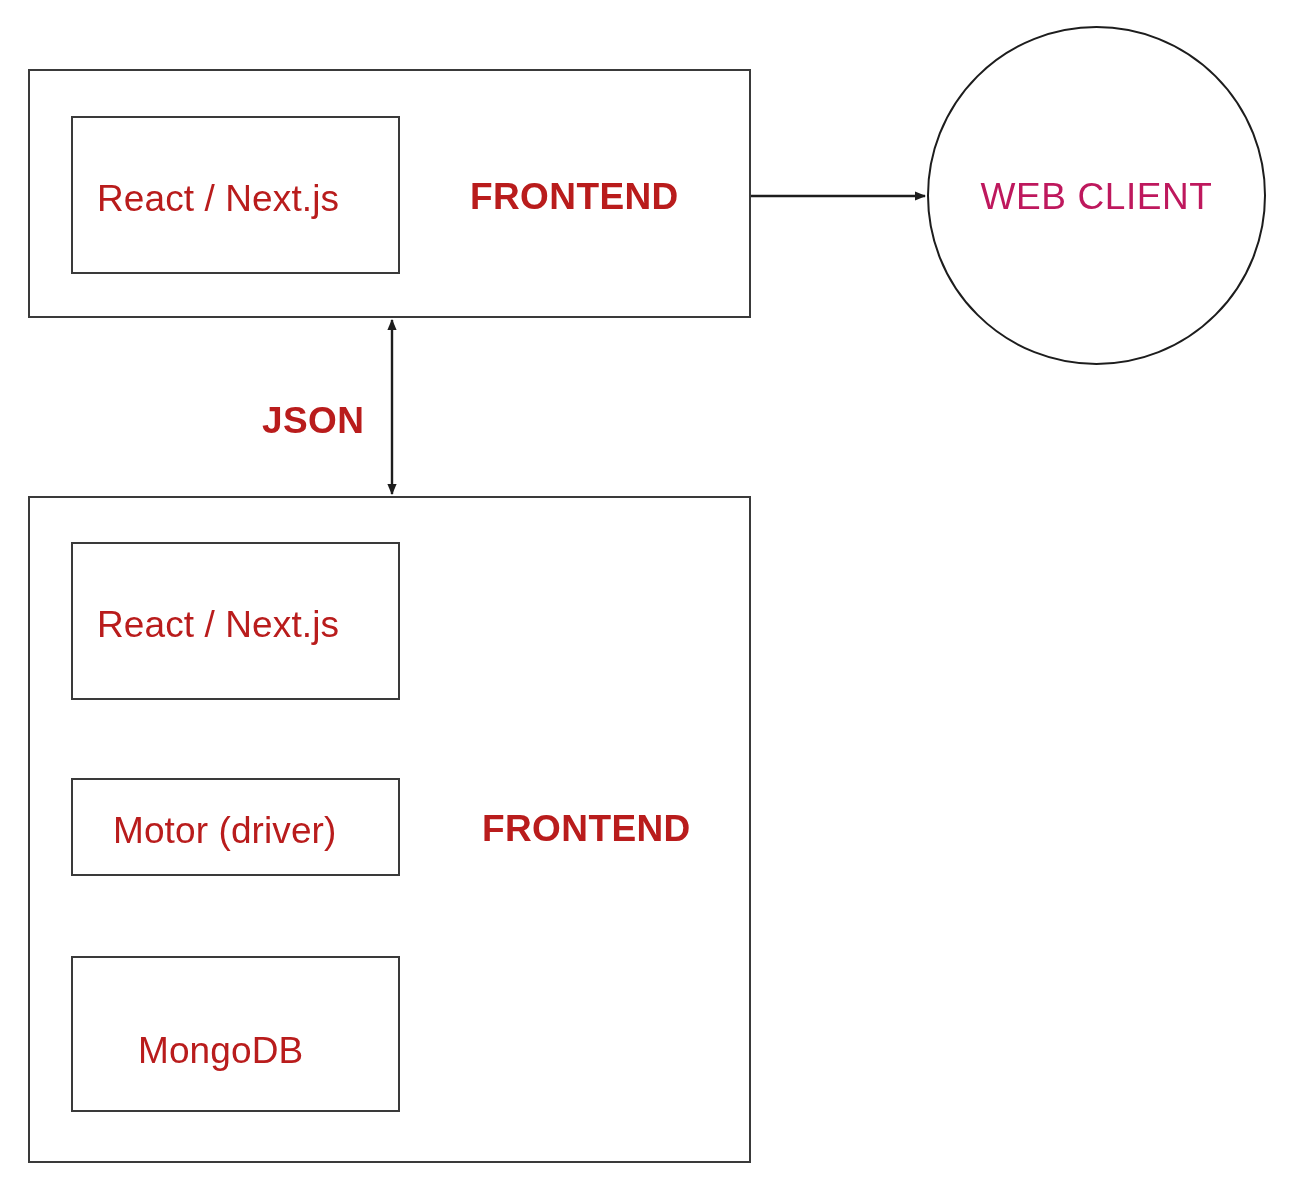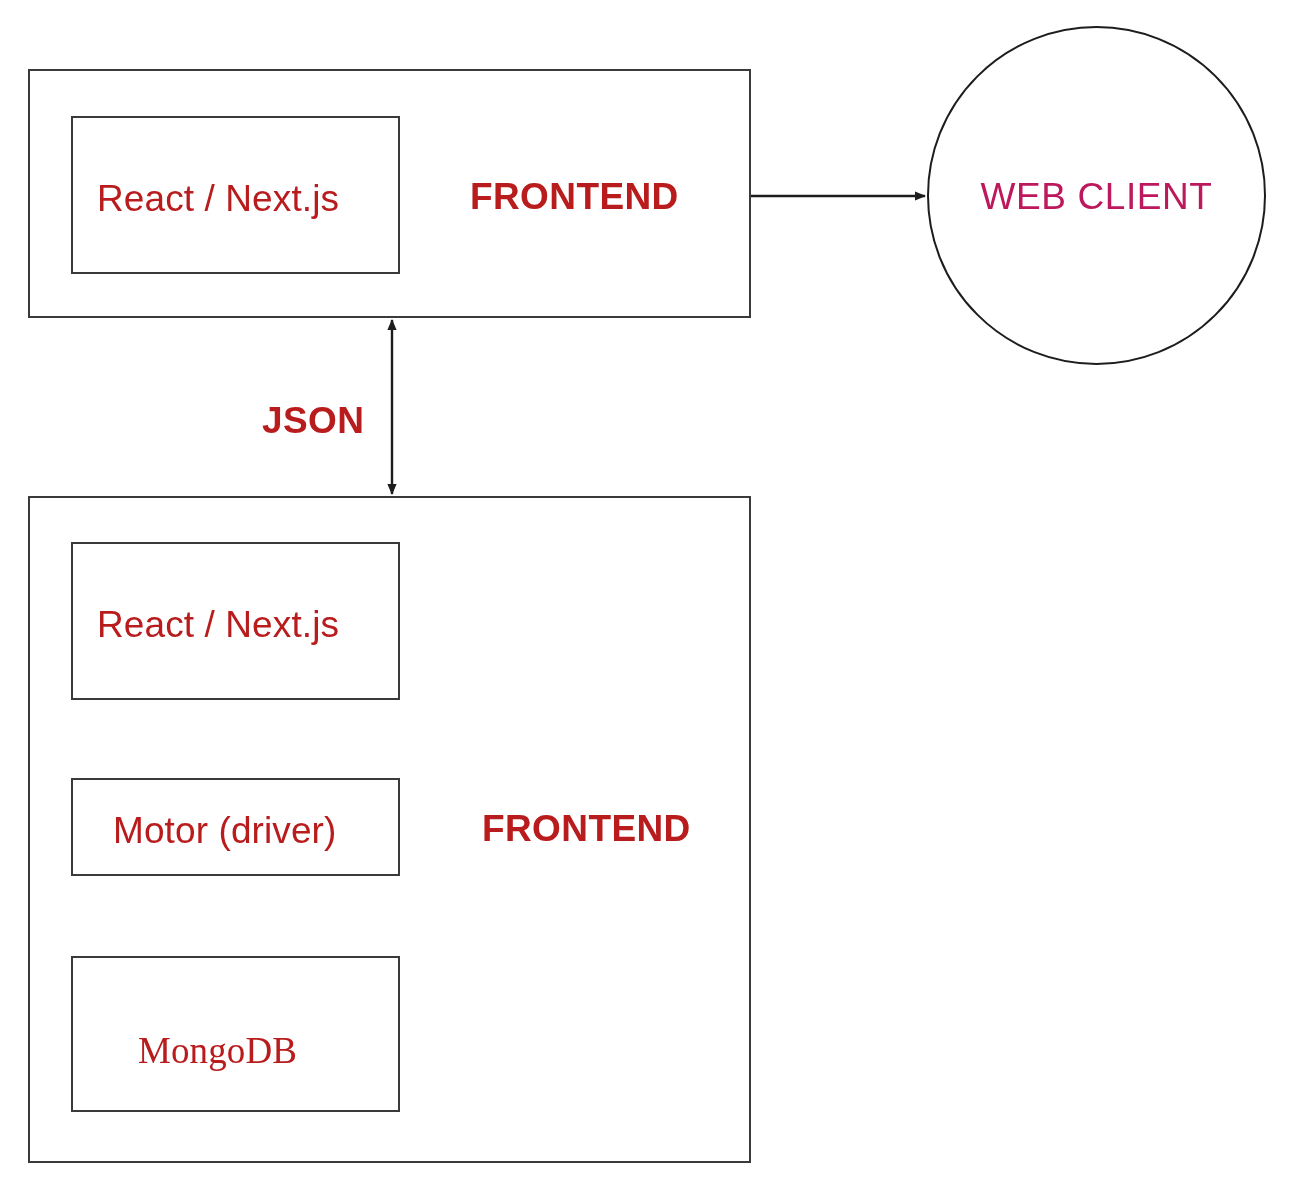--- a/index.html
+++ b/index.html
@@ -110,20 +110,20 @@
 
   <div class="node-box" style="left:28px; top:496px; width:723px; height:667px;">
     <div class="inner-box" style="left:41px; top:44px; width:329px; height:158px;">
       <span class="label" style="left:24px; top:62px;">React / Next.js</span>
     </div>
 
     <div class="inner-box" style="left:41px; top:280px; width:329px; height:98px;">
       <span class="label" style="left:40px; top:32px;">Motor (driver)</span>
     </div>
 
-    <div class="inner-box" style="left:41px; top:458px; width:329px; height:156px;font-family:Liberation Serif, serif;">
+    <div class="inner-box" style="left:41px; top:458px; width:329px; height:156px;">
       <span class="label" style="left:65px; top:74px;">MongoDB</span>
     </div>
 
     <span class="label caps" style="left:452px; top:312px;">FRONTEND</span>
   </div>
 
 </div>
 
 </body></html>

